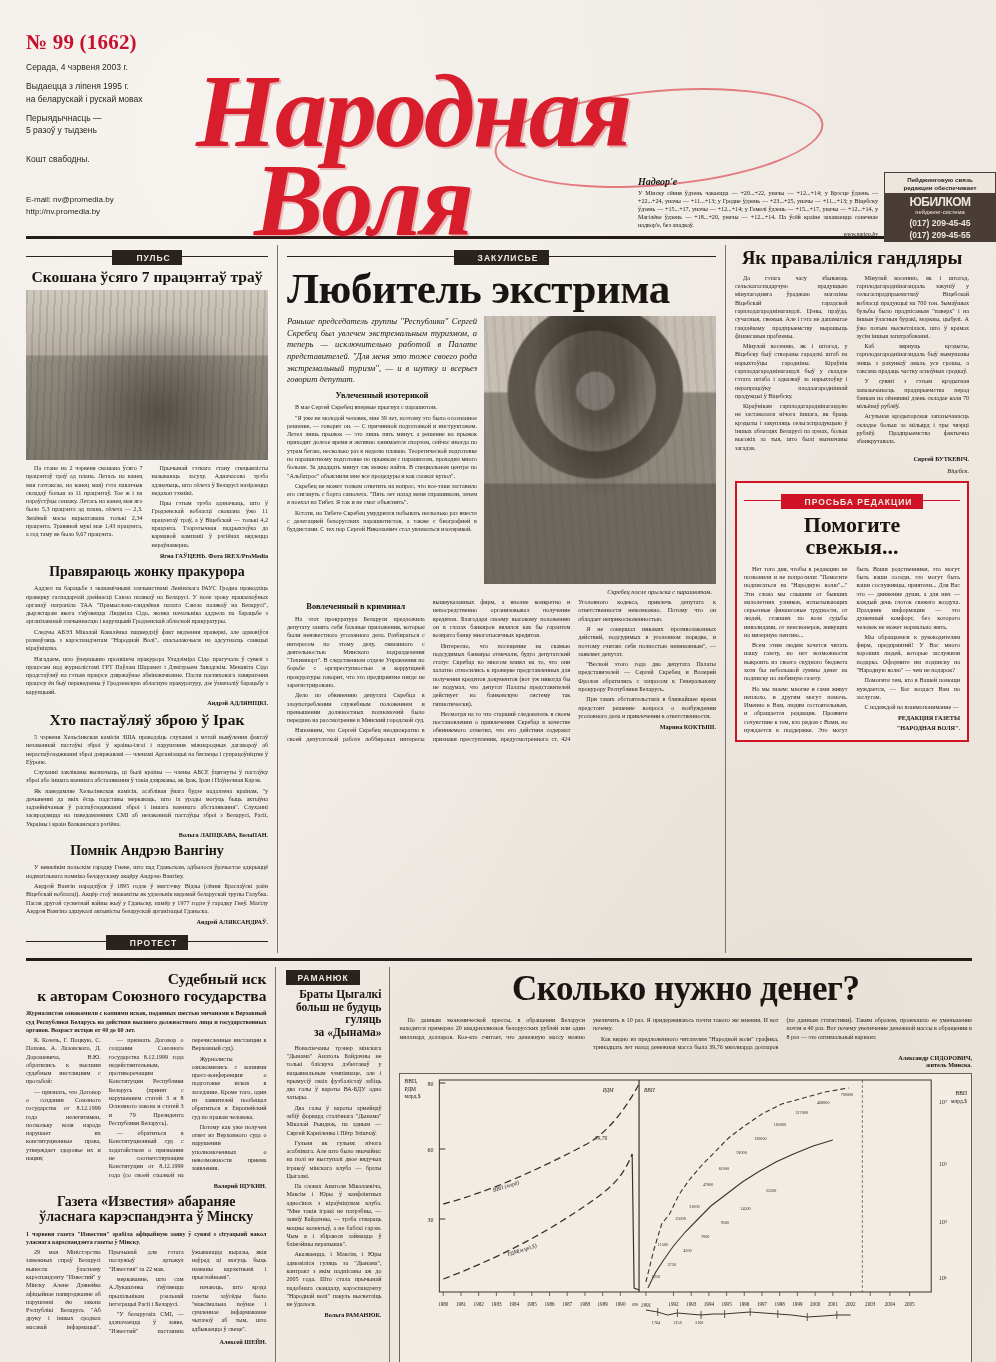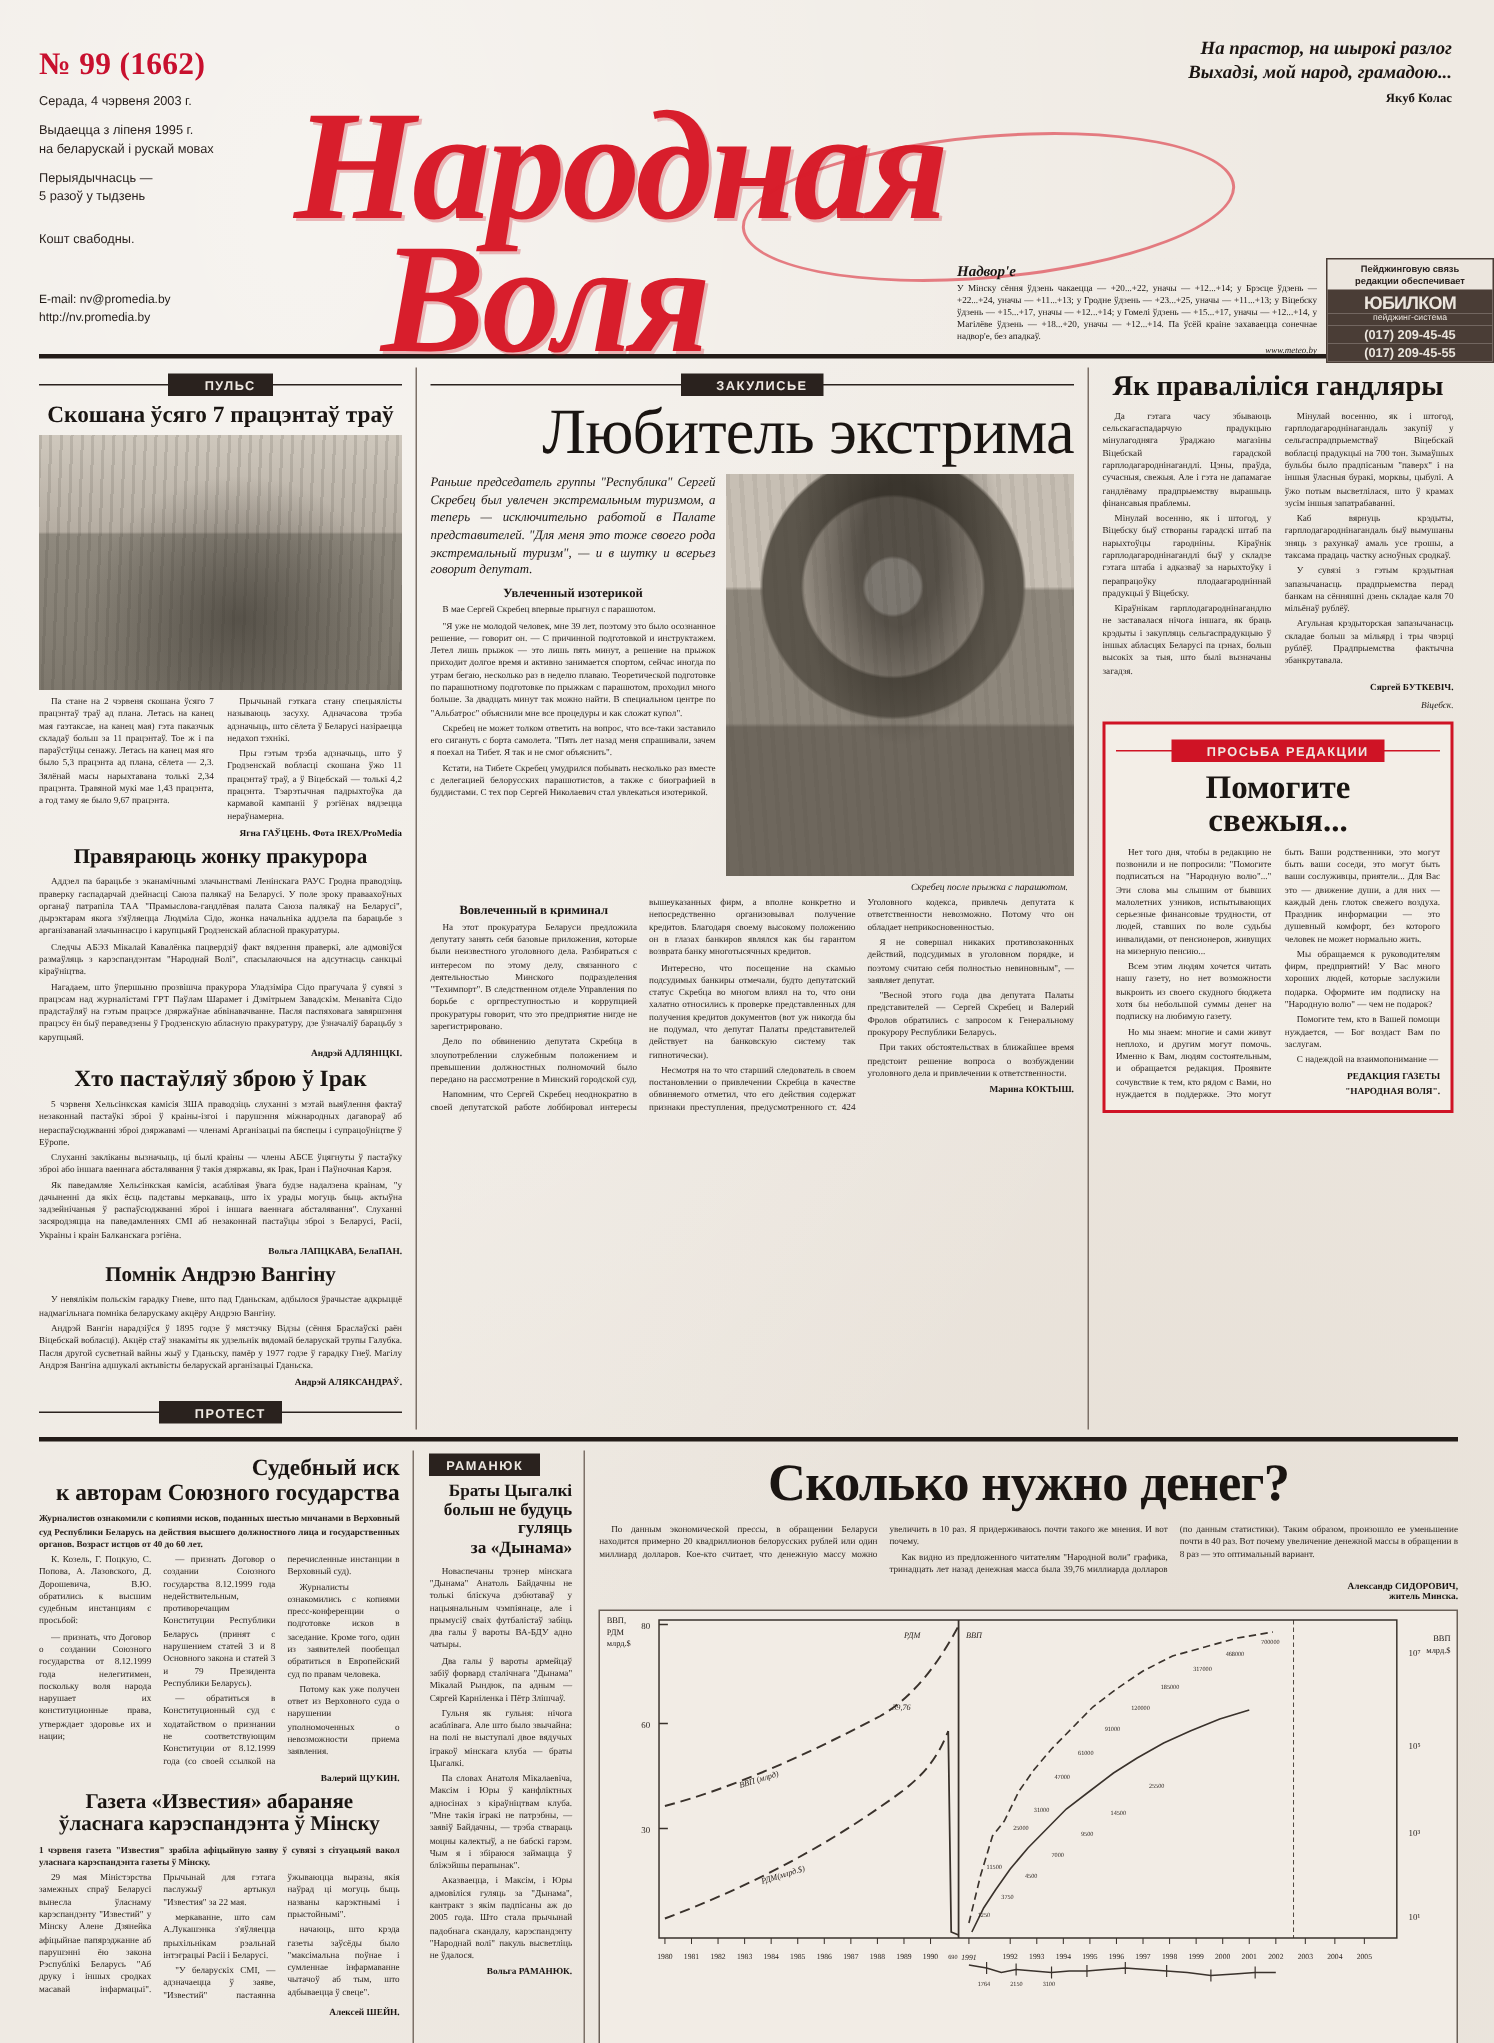--- a/index.html
+++ b/index.html
@@ -117,22 +117,22 @@
     font-family:"Liberation Serif", serif;
     font-size:6.1px; line-height:1.36; text-align:justify;
     margin:0 0 2px; text-indent:8px; color:#2a231e;
     hyphens:auto;
   }
   p.bt.nind { text-indent:0; }
   .sig { font-family:"Liberation Serif", serif; font-weight:bold; font-size:6.2px; text-align:right; margin:3px 0 5px; }
 
   
   .lead-title {
-    font-family:"Liberation Serif", serif; font-weight:normal;
-    font-size:43px; text-align:right; line-height:.98; margin:1px 0 6px;
+    font-family:"Liberation Serif", serif; font-weight:bold;
+    font-size:43px; text-align:left; line-height:.98; margin:1px 0 6px;
     letter-spacing:-.5px;
   }
   .lead-deck { font-family:"Liberation Serif", serif; font-style:italic; font-size:8.6px; line-height:1.35; text-align:justify; margin:0 0 5px; }
   .lead-photo {
     width:232px; height:268px; float:right; margin:0 0 4px 7px;
     background:
       radial-gradient(circle at 48% 28%, #efe9e0 0 8%, #9a9287 9% 26%, #5c564c 27% 38%, transparent 39%),
       linear-gradient(180deg,#c7bfb4 0 28%, #8e877c 29% 62%, #6e675d 63% 100%);
     position:relative; overflow:hidden;
   }
@@ -184,25 +184,20 @@
       <div class="line sp">Перыядычнасць —</div>
       <div class="line">5 разоў у тыдзень</div>
       <div class="line sp" style="margin-top:16px;">Кошт свабодны.</div>
     </div>
 
     <div class="mh-email">
       <div>E-mail: nv@promedia.by</div>
       <div>http://nv.promedia.by</div>
     </div>
 
-    <div class="mh-epi">
-      <div class="l">На прастор, на шырокi разлог</div>
-      <div class="l">Выхадзi, мой народ, грамадою...</div>
-      <div class="aut">Якуб Колас</div>
-    </div>
 
     <div class="logo">
       <div class="word w1">Народная</div>
       <div class="word w2">Воля</div>
       <div class="oval"></div>
     </div>
 
     <div class="strip">
       <div class="weather">
         <h4>Надвор'е</h4>

